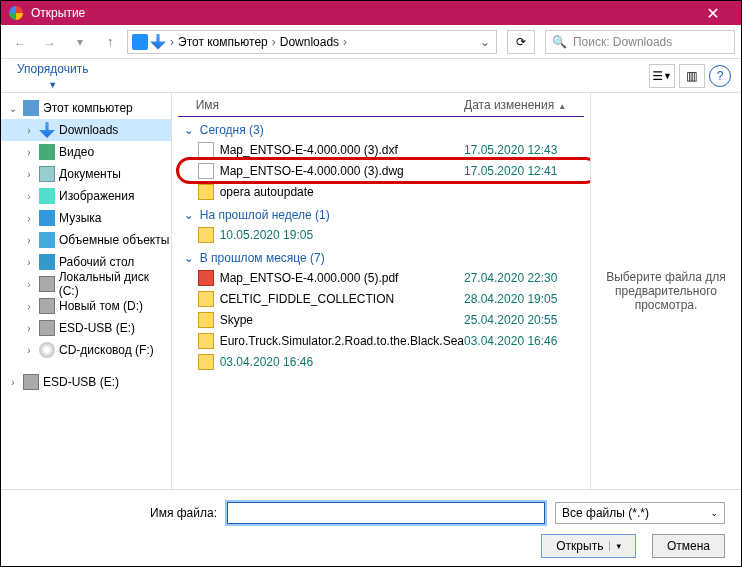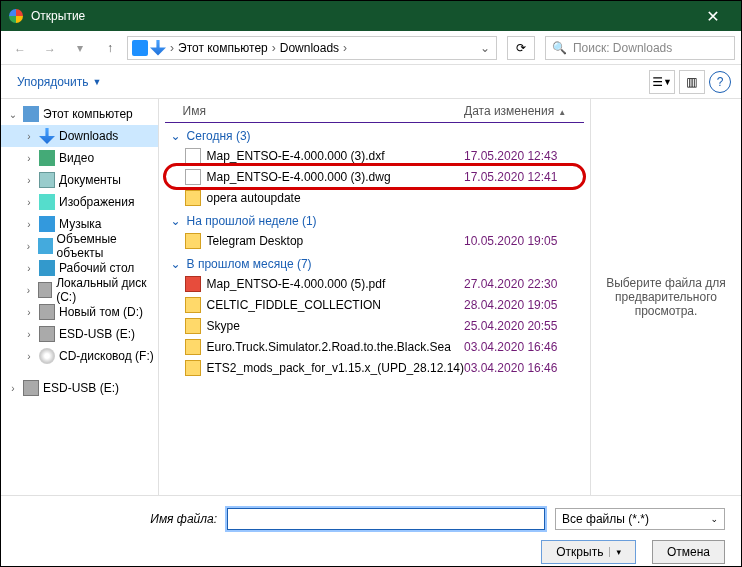--- a/index.html
+++ b/index.html
@@ -1,34 +1,34 @@
 <!DOCTYPE html>
 <html><head>
 <meta charset="utf-8">
 <style>
 * { box-sizing: border-box; margin: 0; padding: 0; font-family: "Segoe UI", Tahoma, sans-serif; font-size: 12px; }
 body { background: #fff; width: 742px; height: 567px; border: 1px solid #000; position: relative; }
 
-.titlebar { background: #14532d; color: #fff; height: 30px; display: flex; align-items: center; padding: 0 8px; }
+.titlebar { background: #be185d; color: #fff; height: 24px; display: flex; align-items: center; padding: 0 8px; }
 .titlebar .title-icon { width: 14px; height: 14px; border-radius: 50%; background: conic-gradient(#ea4335 0 90deg,#fbbc05 90deg 180deg,#34a853 180deg 270deg,#4285f4 270deg 360deg); margin-right: 8px; }
 .titlebar .title { flex: 1; }
 .titlebar .close { width: 40px; text-align: center; font-size: 16px; }
 
 .navbar { height: 34px; border-bottom: 1px solid #e0e0e0; display: flex; align-items: center; padding: 0 6px; gap: 4px; }
 .nav-arrow { width: 26px; height: 26px; display:flex; align-items:center; justify-content:center; color:#999; }
 .nav-up { color:#555; }
 .breadcrumb { flex: 1; height: 24px; border: 1px solid #ccc; display: flex; align-items: center; padding: 0 4px; gap: 2px; }
 .bc-icon { width:16px; height:16px; background:#1e90ff; border-radius:2px; display:inline-block; }
 .bc-icon.arrow { width:16px; height:16px; background: linear-gradient(180deg,#4aa3ff,#1e6fd8); clip-path: polygon(40% 0, 60% 0, 60% 50%, 100% 50%, 50% 100%, 0 50%, 40% 50%); }
 .bc-chev { color:#666; padding:0 2px; }
 .refresh-box { width:28px; height:24px; border:1px solid #ccc; display:flex; align-items:center; justify-content:center; margin-left:6px; }
 .search-box { width: 190px; height:24px; border:1px solid #ccc; display:flex; align-items:center; padding:0 6px; color:#888; gap:6px; margin-left:6px; }
 
 .toolbar { height: 34px; border-bottom: 1px solid #e0e0e0; display: flex; align-items: center; padding: 0 10px; }
-.tool-btn { color: #1a5fb4; padding: 4px 6px; display:flex; align-items:center; gap:4px; }
+.tool-btn { color: #1a5fb4; padding: 4px 6px; display:flex; align-items:center; gap:4px;flex-direction:column; }
 .tool-btn.plain { color:#333; }
 .toolbar .spacer { flex:1; }
 .tool-icon { width:26px; height:24px; border:1px solid #ccc; margin-left:4px; display:flex; align-items:center; justify-content:center; }
 .tool-icon.help { border-radius:50%; width:22px; height:22px; color:#1a5fb4; border-color:#1a5fb4; }
 
 .body-area { display:flex; height: 396px; }
 
 .sidebar { width: 190px; border-right:1px solid #e0e0e0; overflow:hidden; padding-top:4px; }
 .tree-item { display:flex; align-items:center; height:22px; padding-left:6px; gap:4px; }
 .tree-item.sel { background:#cce8ff; }
@@ -52,28 +52,28 @@
 .col-date { width:120px; text-align:left; }
 .sort-ind { font-size:8px; color:#666; margin-left:4px; }
 
 .group-head { color:#1a5fb4; padding:6px 0 2px 6px; display:flex; align-items:center; gap:6px; }
 .row { display:flex; align-items:center; height:21px; padding-left:20px; }
 .row .ficon { width:16px; height:16px; margin-right:6px; display:inline-block; }
 .fi-file { background:#fff; border:1px solid #aaa; }
 .fi-folder { background:#ffd96a; border:1px solid #d4a020; }
 .fi-pdf { background:#e74c3c; border:1px solid #b03020; }
 .row .fname { flex:1; white-space:nowrap; overflow:hidden; text-overflow:ellipsis; }
-.row .fdate { width:120px; color:#701a75; }
+.row .fdate { width:120px; color:#0f766e; }
 .highlight-ring { position:absolute; border:3px solid #d40000; border-radius:14px; pointer-events:none; }
 
 .preview { width:150px; display:flex; align-items:center; justify-content:center; text-align:center; color:#555; padding:10px; }
 
 .bottom { border-top:1px solid #e0e0e0; padding:12px 16px; }
 .filename-row { display:flex; align-items:center; gap:10px; margin-bottom:10px; }
-.filename-row label { width:200px; text-align:right;font-style:italic; }
+.filename-row label { width:200px; text-align:right; }
 .filename-row input { flex:1; height:22px; border:1px solid #1a5fb4; outline:2px solid #99c6ff; padding:0 4px; }
 .filetype { width:170px; height:22px; border:1px solid #aaa; display:flex; align-items:center; justify-content:space-between; padding:0 6px; }
 .buttons-row { display:flex; justify-content:flex-end; gap:16px; }
 .btn { height:24px; border:1px solid #999; background:#efefef; padding:0 14px; display:flex; align-items:center; }
 .btn.primary { border:1px solid #6a9edb; position:relative; }
 .btn.primary::after { content:"▾"; font-size:9px; margin-left:6px; border-left:1px solid #aaa; padding-left:6px; }
 </style>
 </head>
 <body>
 
@@ -215,21 +215,20 @@
             <span class="ficon fi-folder"></span>
             <span class="fname">opera autoupdate</span>
             <span class="fdate"></span>
           </div>
           <div class="group-head">
             <span>⌄</span>
             <span>На прошлой неделе (1)</span>
           </div>
           <div class="row">
             <span class="ficon fi-folder"></span>
-            <span class="fname">Telegram Desktop</span>
             <span class="fdate">10.05.2020 19:05</span>
           </div>
           <div class="group-head">
             <span>⌄</span>
             <span>В прошлом месяце (7)</span>
           </div>
           <div class="row">
             <span class="ficon fi-pdf"></span>
             <span class="fname">Map_ENTSO-E-4.000.000 (5).pdf</span>
             <span class="fdate">27.04.2020 22:30</span>
@@ -244,21 +243,20 @@
             <span class="fname">Skype</span>
             <span class="fdate">25.04.2020 20:55</span>
           </div>
           <div class="row">
             <span class="ficon fi-folder"></span>
             <span class="fname">Euro.Truck.Simulator.2.Road.to.the.Black.Sea</span>
             <span class="fdate">03.04.2020 16:46</span>
           </div>
           <div class="row">
             <span class="ficon fi-folder"></span>
-            <span class="fname">ETS2_mods_pack_for_v1.15.x_(UPD_28.12.14)</span>
             <span class="fdate">03.04.2020 16:46</span>
           </div>
         </div>
     <div class="highlight-ring" style="left: 4px; top: 64px; width: 423px; height: 27px;"></div>
       </div>
     <div class="preview">
       <span>Выберите файла для предварительного просмотра.</span>
     </div>
   </div>
 </div>

